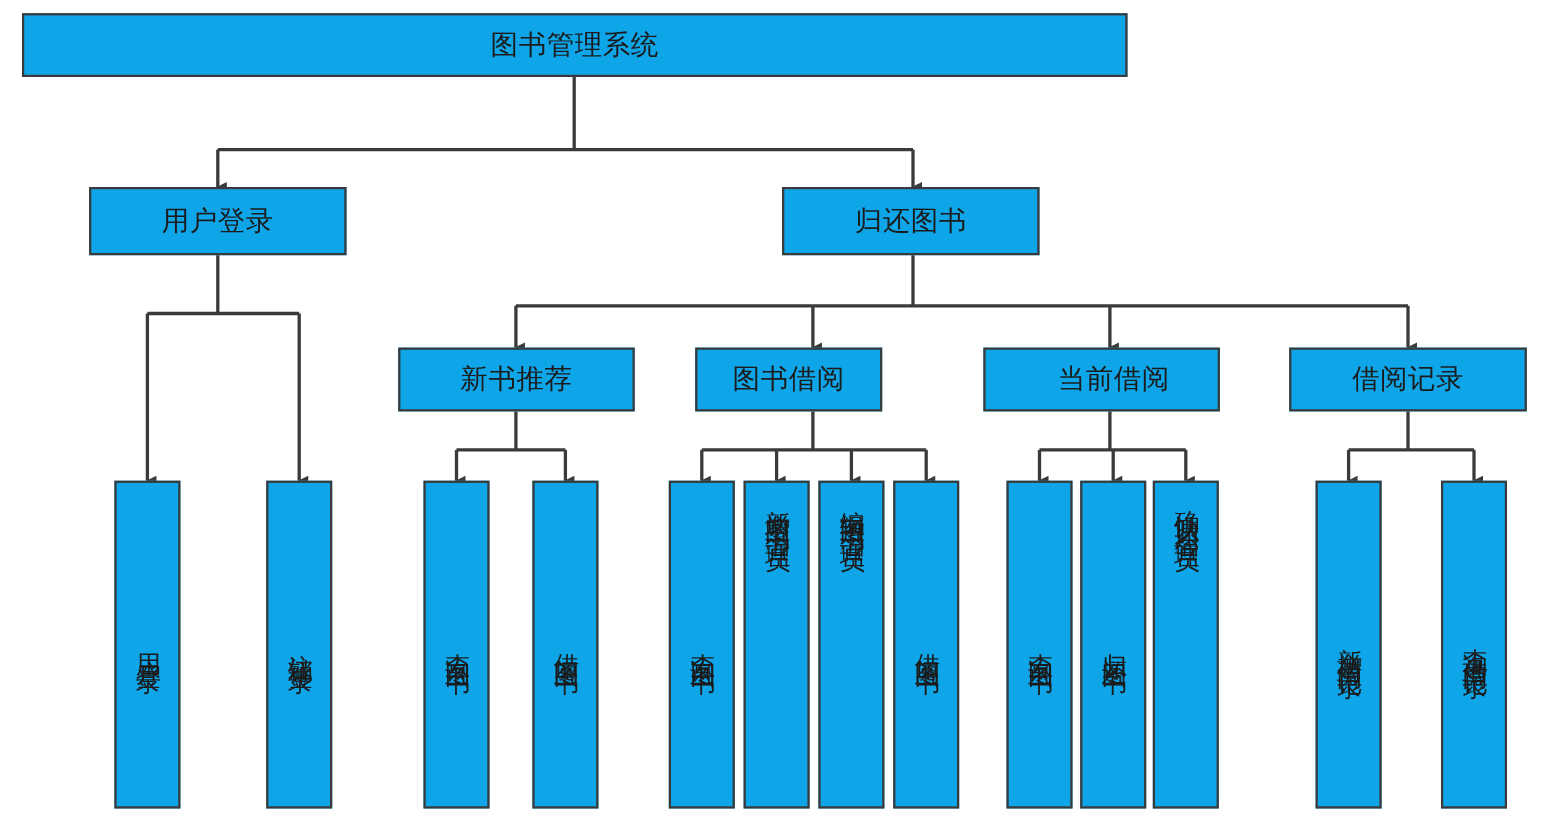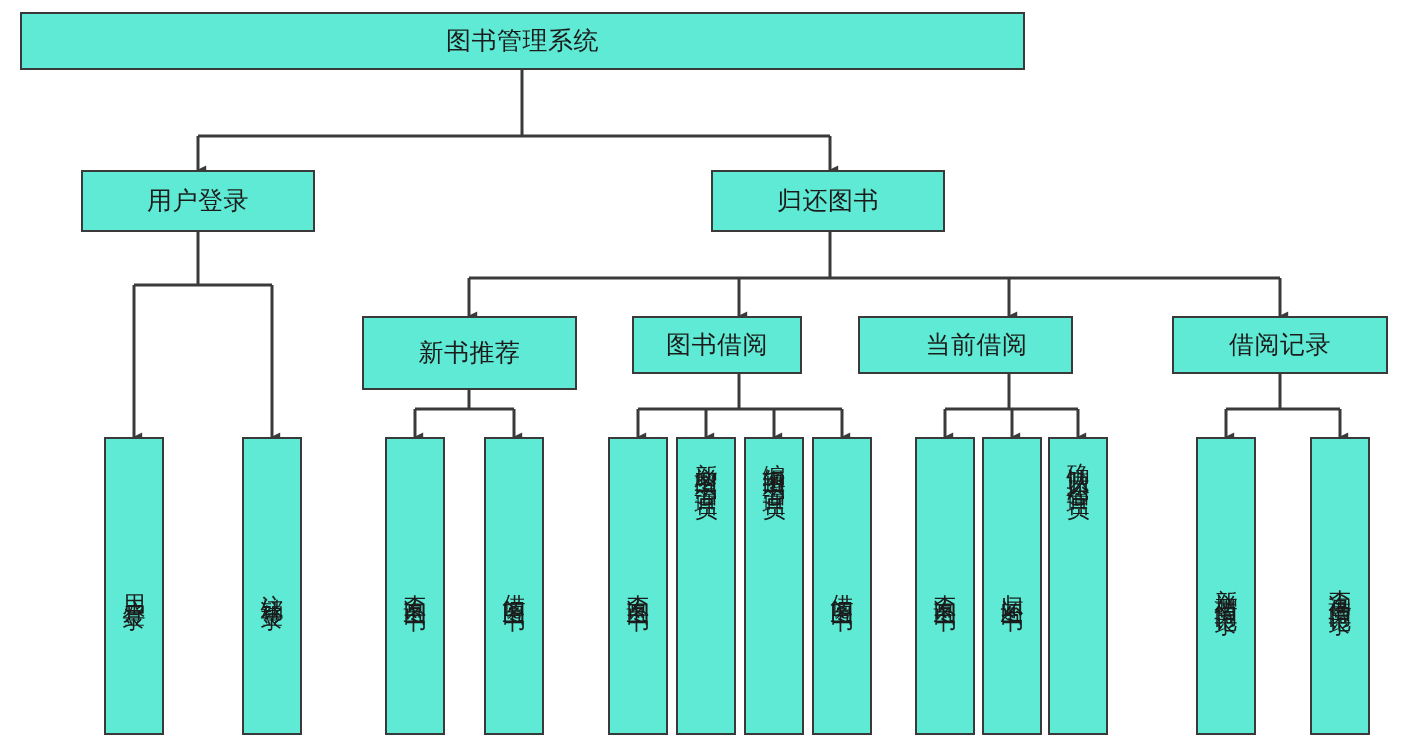--- a/index.html
+++ b/index.html
@@ -23,21 +23,21 @@
     position: absolute;
     left: 0;
     top: 0;
     width: 1405px;
     height: 747px;
     pointer-events: none;
   }
   .node {
     position: absolute;
     box-sizing: border-box;
-    background: #5eead4;
+    background: #0ea5e9;
     border: 2px solid #3a3a3a;
     display: flex;
     align-items: center;
     justify-content: center;
     color: #1b1b1b;
   }
   .node.horizontal {
     font-size: 25px;
     letter-spacing: 0.5px;
     line-height: 1.1;
@@ -129,27 +129,27 @@
   <div id="nodes-layer">
       <div class="node horizontal root" style="left: 20px; top: 12px; width: 1005px; height: 58px;">
         <span>图书管理系统</span>
       </div>
       <div class="node horizontal" style="left: 81px; top: 170px; width: 234px; height: 62px;">
         <span>用户登录</span>
       </div>
       <div class="node horizontal" style="left: 711px; top: 170px; width: 234px; height: 62px;">
         <span>归还图书</span>
       </div>
-      <div class="node horizontal" style="left: 362px; top: 316px; width: 215px; height: 74px;">
+      <div class="node horizontal" style="left: 362px; top: 316px; width: 215px; height: 58px;">
         <span>新书推荐</span>
       </div>
       <div class="node horizontal" style="left: 632px; top: 316px; width: 170px; height: 58px;">
         <span>图书借阅</span>
       </div>
-      <div class="node horizontal" style="left: 858px; top: 316px; width: 215px; height: 58px; padding-left: 22px;">
+      <div class="node horizontal" style="left: 894px; top: 316px; width: 215px; height: 58px; padding-left: 22px;">
         <span>当前借阅</span>
       </div>
       <div class="node horizontal" style="left: 1172px; top: 316px; width: 216px; height: 58px; justify-content: center;">
         <span>借阅记录</span>
       </div>
       <div class="node leaf center-text" style="left: 104px; top: 437px; width: 60px; height: 298px;">
         <span class="vtext">用户登录</span>
       </div>
       <div class="node leaf center-text" style="left: 242px; top: 437px; width: 60px; height: 298px;">
         <span class="vtext">注销登录</span>

